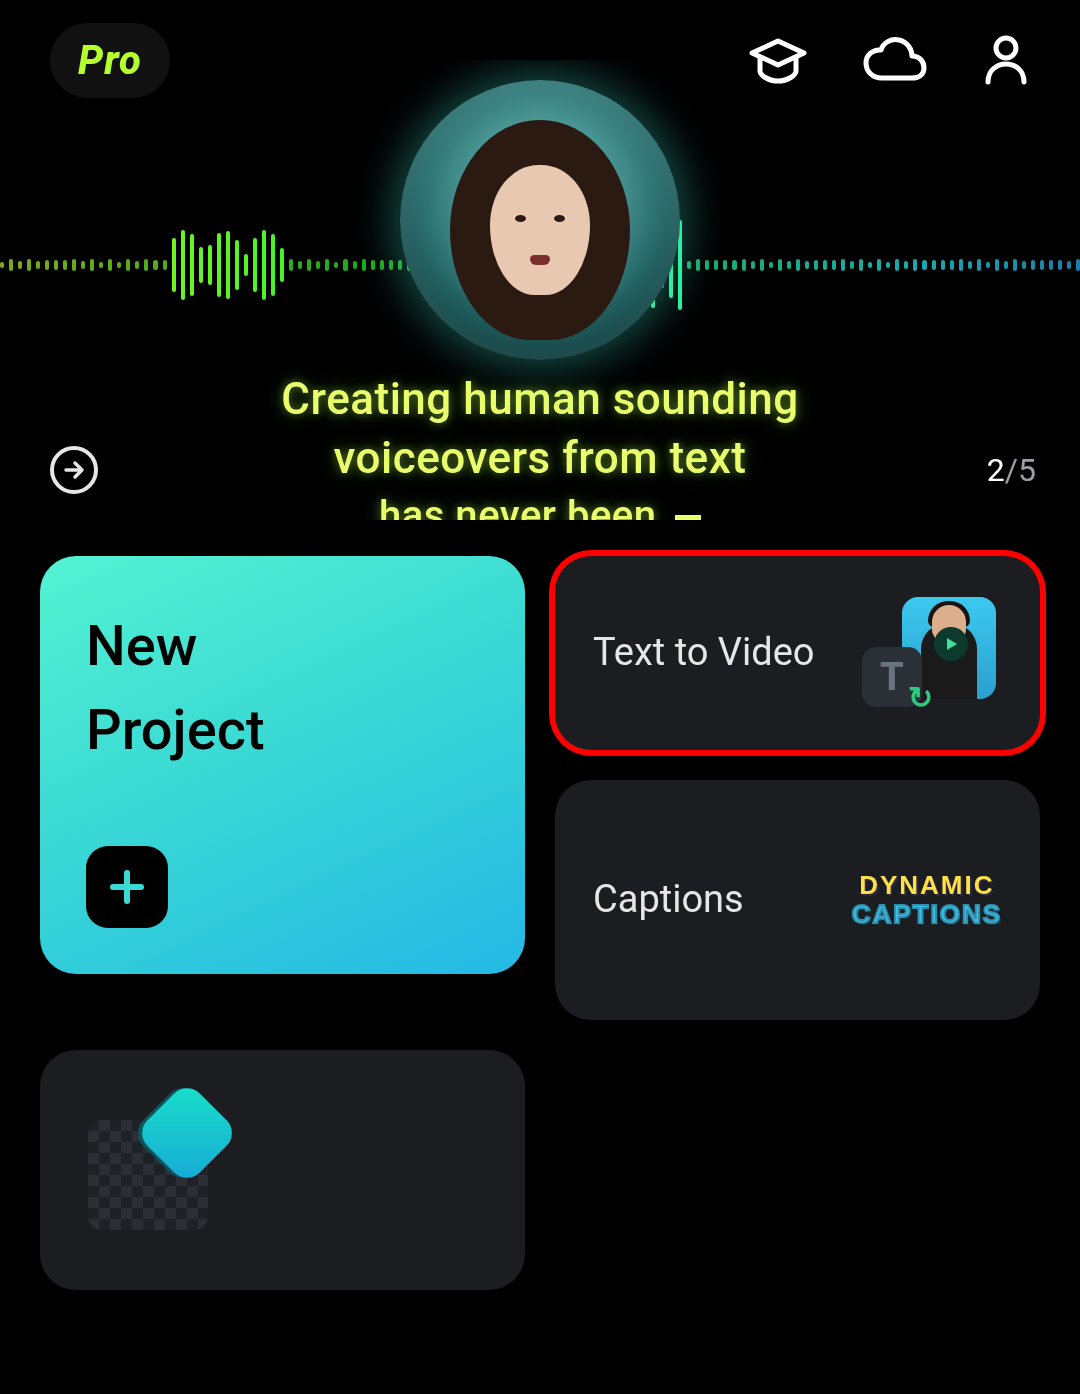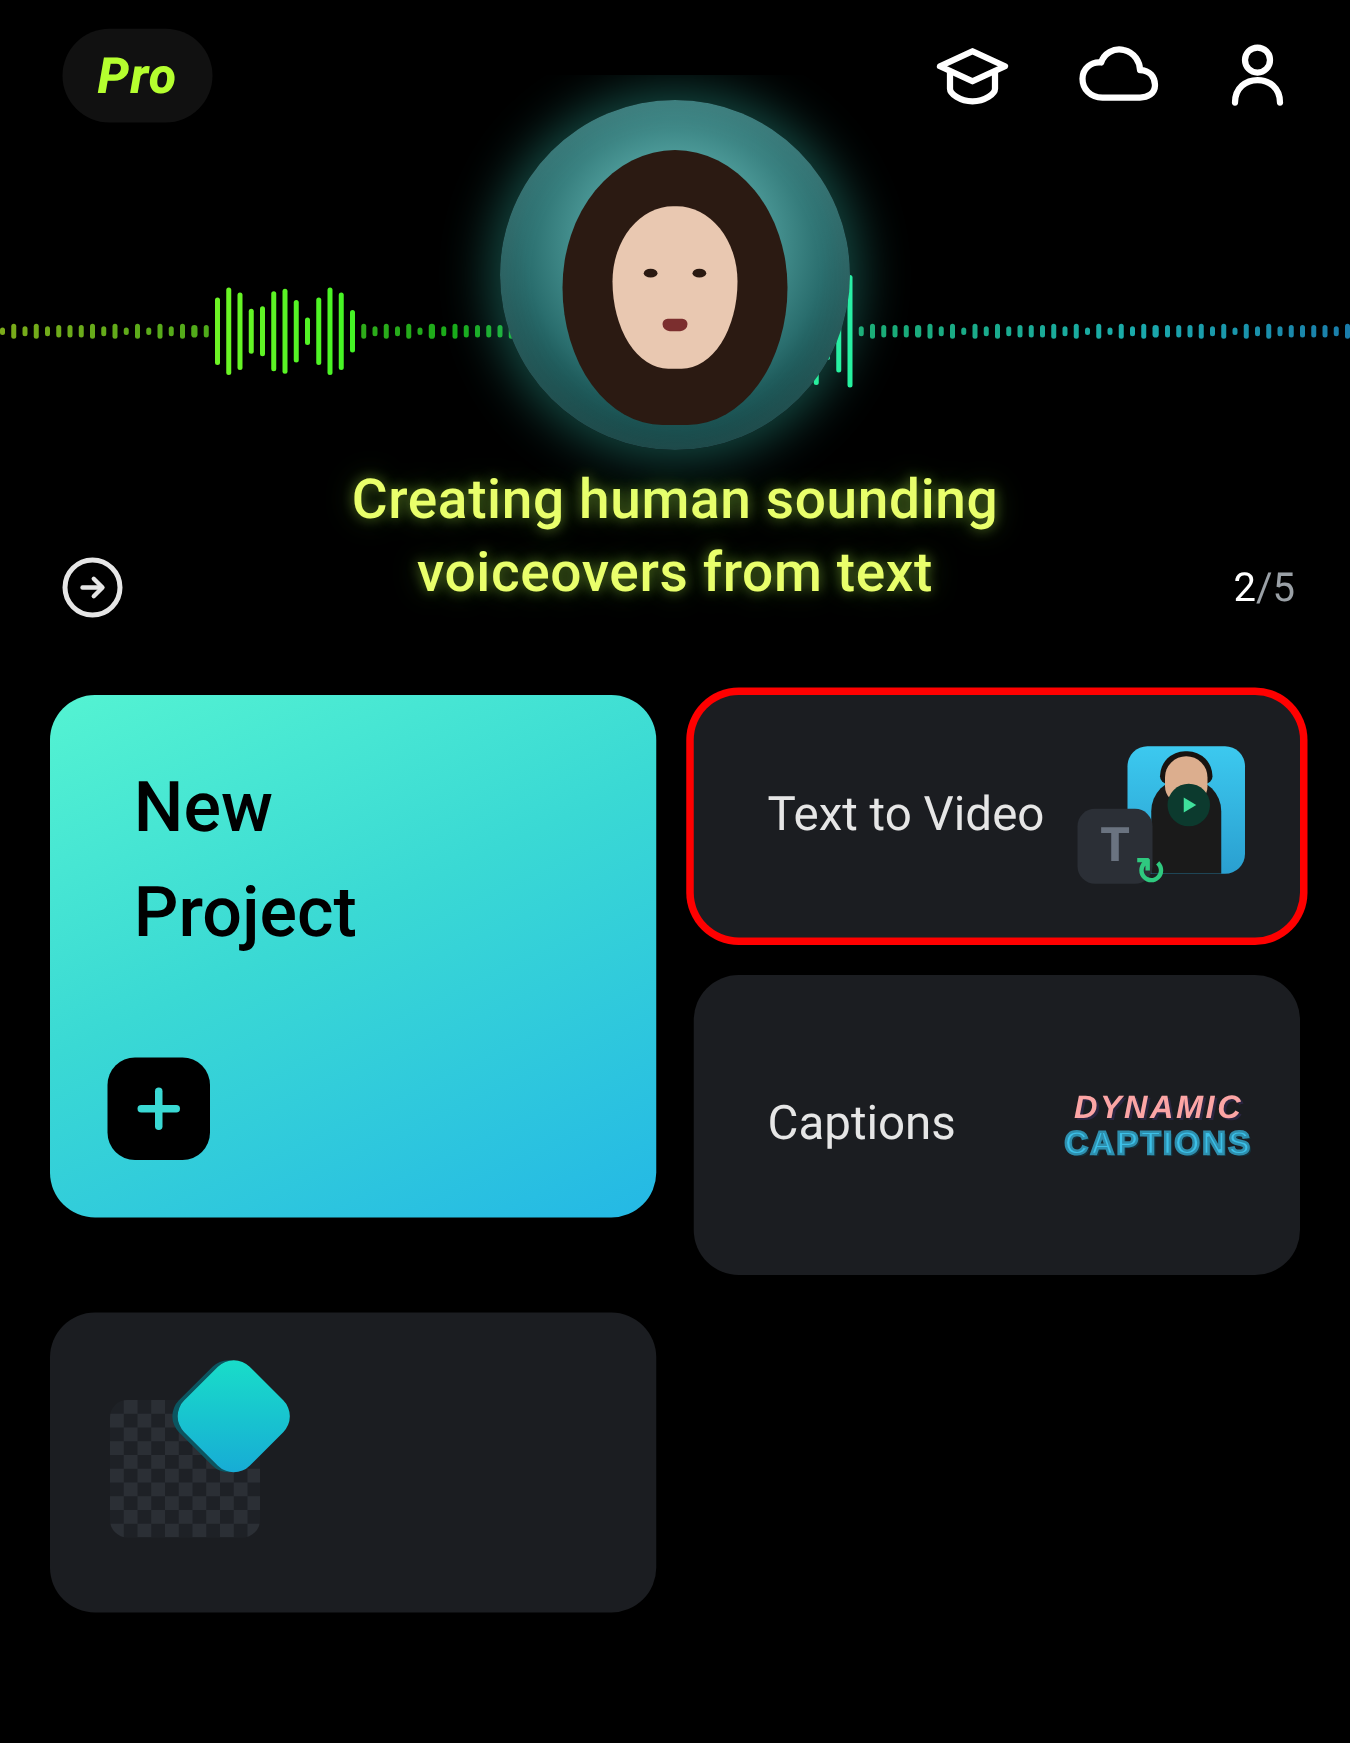--- a/index.html
+++ b/index.html
@@ -183,21 +183,21 @@
       border-radius: 36px;
       padding: 34px 38px;
       display: flex;
       align-items: center;
       justify-content: space-between;
       color: #e6e6e6;
       font-size: 38px;
       font-weight: 400;
       position: relative;
     }
-    .card-label { line-height: 1.25; margin-left: 21px; }
+    .card-label { line-height: 1.25; }
 
     .card-new {
       grid-row: span 2;
       background: linear-gradient(155deg, #54f3d2 0%, #3ad9d4 45%, #24b8e5 100%);
       color: #000;
       flex-direction: column;
       align-items: flex-start;
       justify-content: space-between;
       padding: 48px 46px 46px;
       height: 418px;
@@ -321,21 +321,21 @@
 
     
     .captions-icon {
       font-family: Impact, 'Arial Black', sans-serif;
       font-weight: 900;
       text-align: center;
       line-height: 1.1;
       letter-spacing: 2px;
       font-size: 26px;
     }
-    .captions-icon .w1 { color: #fca5a5; text-shadow: 2px 2px 0 #2a2540; font-style: italic; }
+    .captions-icon .w1 { color: #fde047; text-shadow: 2px 2px 0 #2a2540; }
     .captions-icon .w2 {
       color: #3cc0e8;
       -webkit-text-stroke: 2px #2e8fae;
       text-shadow: 2px 2px 0 #13333e;
     }
 
     
     .remover-tile {
       position: absolute;
       inset: 10px 10px 0 10px;
@@ -510,20 +510,21 @@
       <div class="avatar-face">
         <div class="avatar-eye l"></div>
         <div class="avatar-eye r"></div>
         <div class="avatar-mouth"></div>
       </div>
     </div>
   </div>
   <div class="hero-text">
     <div>Creating human sounding</div>
     <div>voiceovers from text</div>
+    <div class="l3"><span>has never been</span> <span class="cursor"></span></div>
   </div>
 </div>
 
 <div class="title-row">
   <h1>
     <span class="arrow-circle">
       <svg width="24" height="24" viewBox="0 0 24 24" fill="none" stroke="#fff" stroke-width="3.5" stroke-linecap="round" stroke-linejoin="round">
         <path d="M4 12 H19"></path>
           <path d="M13 5 L20 12 L13 19"></path>
       </svg>

